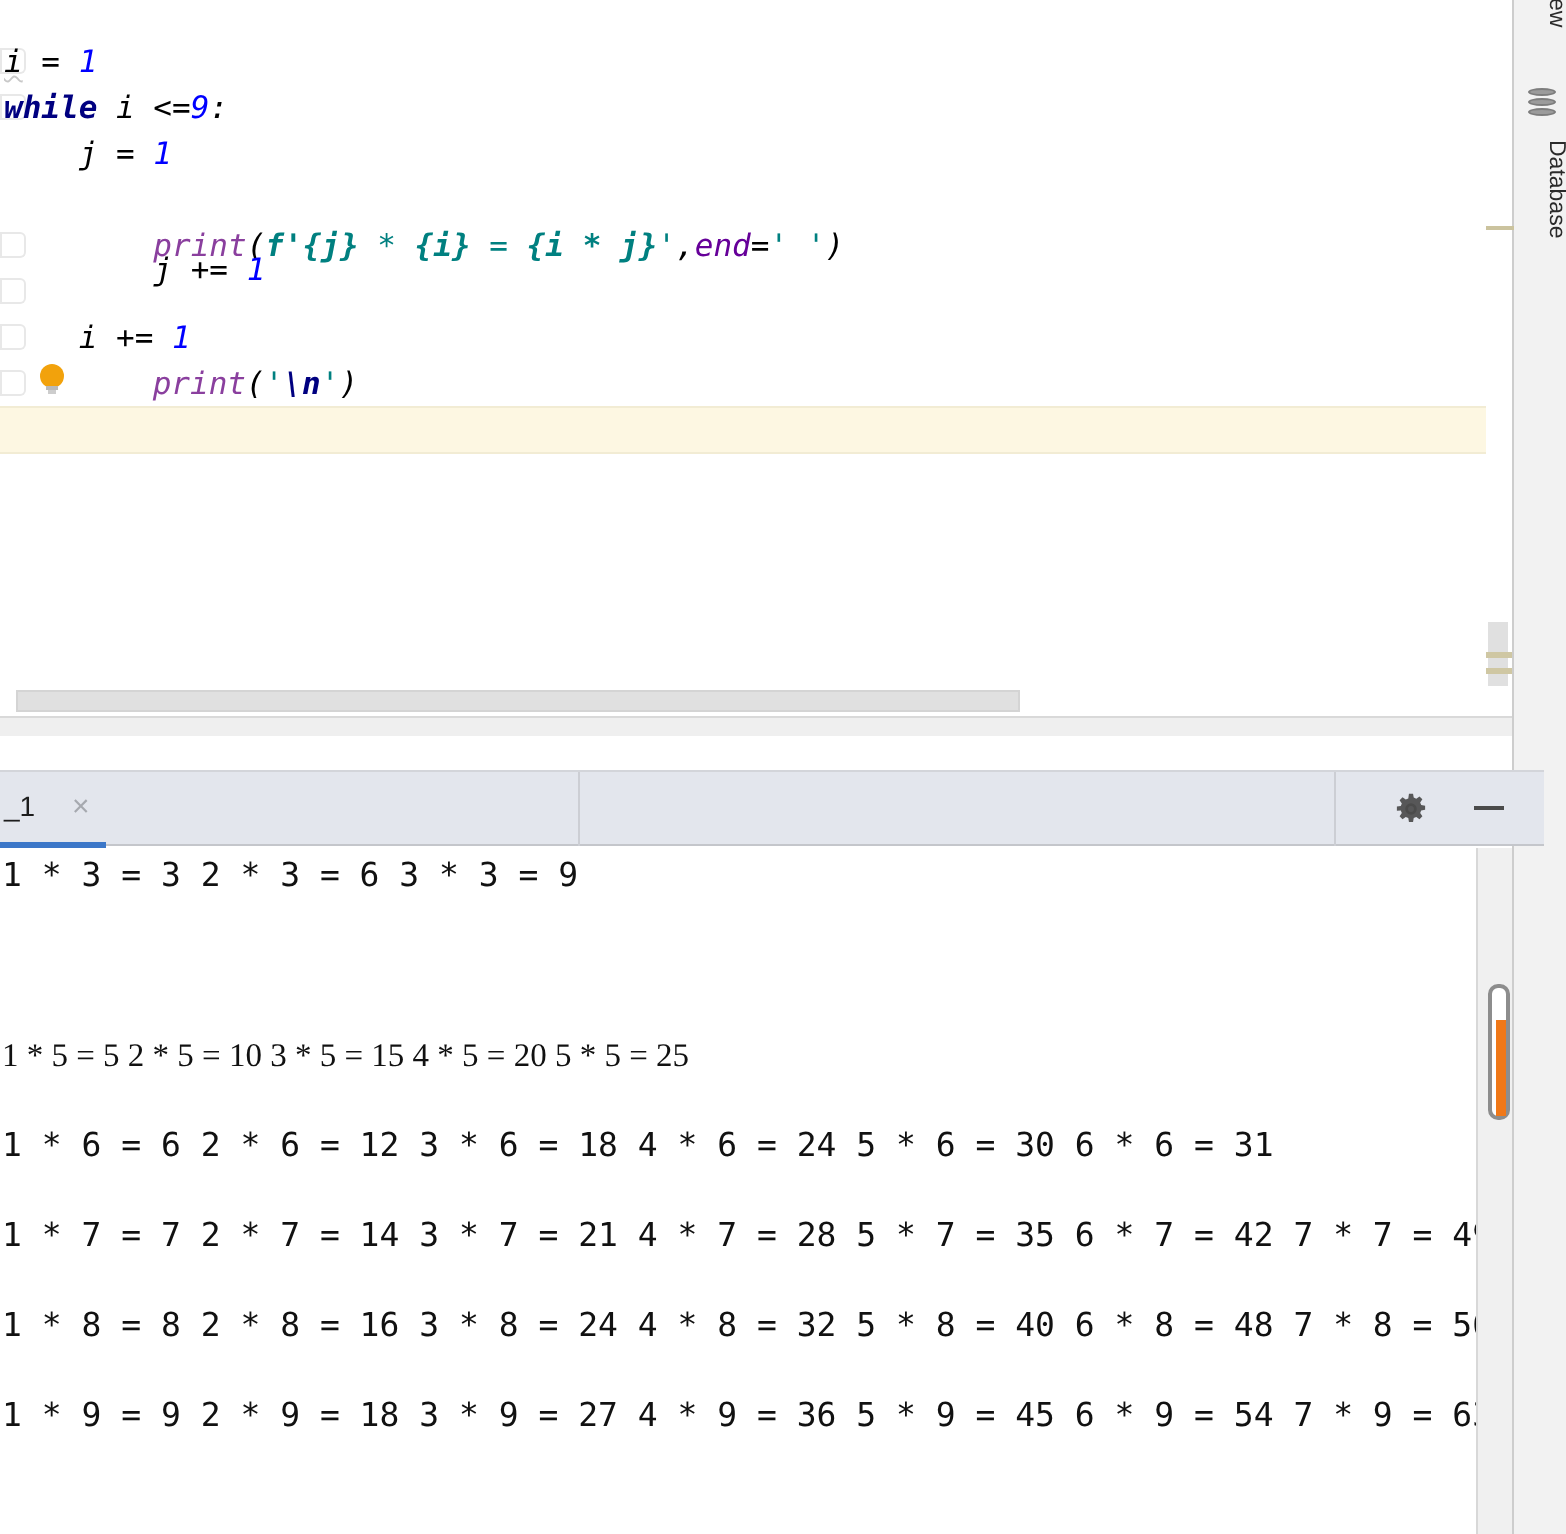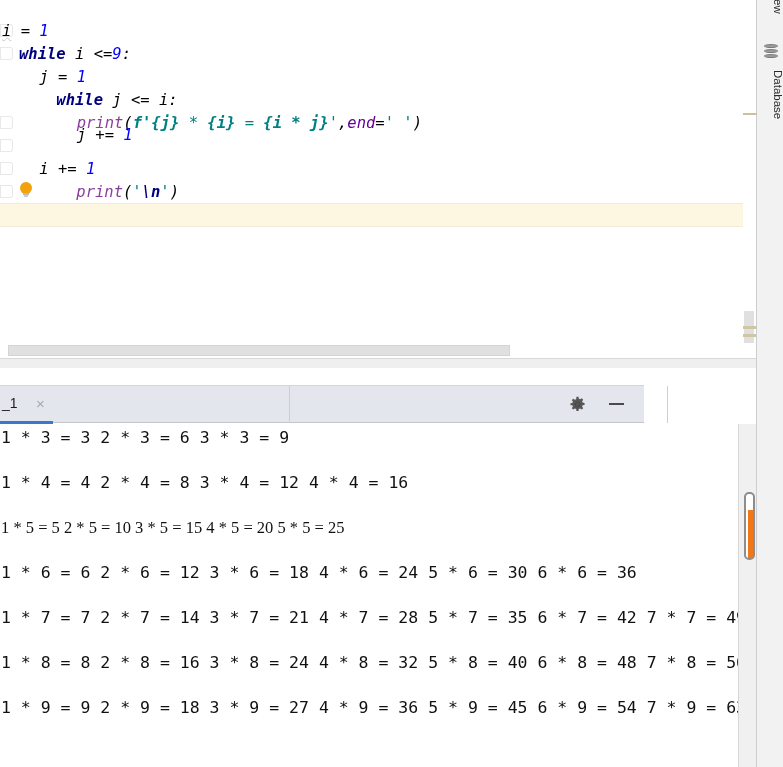--- a/index.html
+++ b/index.html
@@ -66,21 +66,21 @@
     left: 0;
     height: 23px;
     line-height: 23px;
     white-space: pre;
     font-family: "DejaVu Sans Mono", monospace;
     font-size: 15.5px;
     color: #000000;
     padding-left: 2px;
   }
 
-  .kw      { color: #000080; font-weight: bold; margin-left: 17px; }
+  .kw      { color: #000080; font-weight: bold; }
   .num     { color: #0000ff; }
   .builtin { color: #8a3f9e; }
   .str     { color: #008080; }
   .strb    { color: #008080; font-weight: bold; }
   .esc     { color: #000080; font-weight: bold; }
   .plain   { color: #000000; }
   .kwarg   { color: #660099; }
 
   .squiggle {
     text-decoration: underline;
@@ -239,21 +239,21 @@
     left: 0;
     top: 368px;
     width: 756px;
     height: 399px;
     background: #ffffff;
   }
 
   #console-toolbar {
     position: absolute;
     left: 0; top: 17px;
-    width: 644px;
+    width: 772px;
     height: 38px;
     background: #e3e6ed;
     border-top: 1px solid #d3d5da;
     border-bottom: 1px solid #c4c6cb;
   }
 
   #console-tab {
     position: absolute;
     left: 0; top: 0;
     width: 290px;
@@ -390,21 +390,20 @@
     <div id="bulb-icon">
       <div class="glass"></div>
       <div class="base"></div>
       <div class="base2"></div>
     </div>
 
     <div id="code-area">
         <div class="code-line" style="top: 20px;"><span class="plain squiggle">i</span><span class="plain"> = </span><span class="num">1</span></div>
         <div class="code-line" style="top: 43px;"><span class="kw">while</span><span class="plain"> i &lt;=</span><span class="num">9</span><span class="plain">:</span></div>
         <div class="code-line" style="top: 66px;"><span class="plain">    j = </span><span class="num">1</span></div>
-        <div class="code-line" style="top: 89px;"><span class="plain">    </span><span class="kw">while</span><span class="plain"> j &lt;= i:</span></div>
         <div class="code-line" style="top: 112px;"><span class="plain">        </span><span class="builtin">print</span><span class="plain">(</span><span class="strb">f'</span><span class="strb">{j}</span><span class="str"> * </span><span class="strb">{i}</span><span class="str"> = </span><span class="strb">{i * j}</span><span class="str">'</span><span class="plain">,</span><span class="kwarg">end</span><span class="plain">=</span><span class="str">' '</span><span class="plain">)</span></div>
         <div class="code-line" style="top: 124px;"><span class="plain">        j += </span><span class="num">1</span></div>
         <div class="code-line" style="top: 158px;"><span class="plain">    i += </span><span class="num">1</span></div>
         <div class="code-line" style="top: 181px; margin-left: 37px;"><span class="plain">    </span><span class="builtin">print</span><span class="plain">(</span><span class="str">'</span><span class="esc">\n</span><span class="str">'</span><span class="plain">)</span></div>
       </div>
 
     <div id="editor-vscroll-track">
       <div id="editor-vscroll-thumb"></div>
     <div class="vs-marker" style="top: 326px;"></div>
         <div class="vs-marker" style="top: 334px;"></div>
@@ -450,23 +449,22 @@
           <path fill="#4b4b4b" d="M8.8 1h2.4l.4 2.3 1.5.6 1.9-1.3 1.7 1.7-1.3 1.9.6 1.5 2.3.4v2.4l-2.3.4-.6 1.5 1.3 1.9-1.7 1.7-1.9-1.3-1.5.6-.4 2.3H8.8l-.4-2.3-1.5-.6-1.9 1.3-1.7-1.7 1.3-1.9-.6-1.5L1.7 11V8.6l2.3-.4.6-1.5-1.3-1.9 1.7-1.7 1.9 1.3 1.5-.6z" opacity="0.92"></path>
         </svg>
         <div id="minimize-icon"></div>
       </div>
     </div>
 
     <div id="console-left-edge"></div>
 
     <div id="console-output">
         <div class="out-line" style="top: 4px;">1 * 3 = 3 2 * 3 = 6 3 * 3 = 9</div>
-        <div class="out-line" style="top: 49px;">1 * 4 = 4 2 * 4 = 8 3 * 4 = 12 4 * 4 = 16</div>
         <div class="out-line" style="top: 94px; font-family: Liberation Serif, serif;">1 * 5 = 5 2 * 5 = 10 3 * 5 = 15 4 * 5 = 20 5 * 5 = 25</div>
-        <div class="out-line" style="top: 139px;">1 * 6 = 6 2 * 6 = 12 3 * 6 = 18 4 * 6 = 24 5 * 6 = 30 6 * 6 = 36</div>
+        <div class="out-line" style="top: 139px;">1 * 6 = 6 2 * 6 = 12 3 * 6 = 18 4 * 6 = 24 5 * 6 = 30 6 * 6 = 31</div>
         <div class="out-line" style="top: 184px;">1 * 7 = 7 2 * 7 = 14 3 * 7 = 21 4 * 7 = 28 5 * 7 = 35 6 * 7 = 42 7 * 7 = 49</div>
         <div class="out-line" style="top: 229px;">1 * 8 = 8 2 * 8 = 16 3 * 8 = 24 4 * 8 = 32 5 * 8 = 40 6 * 8 = 48 7 * 8 = 56 8 * 8 = 64</div>
         <div class="out-line" style="top: 274px;">1 * 9 = 9 2 * 9 = 18 3 * 9 = 27 4 * 9 = 36 5 * 9 = 45 6 * 9 = 54 7 * 9 = 63 8 * 9 = 72 9 * 9 = 81</div>
       </div>
 
     <div id="console-vscroll">
       <div id="console-vscroll-thumb">
         <div id="console-vscroll-fill"></div>
       </div>
     </div>

